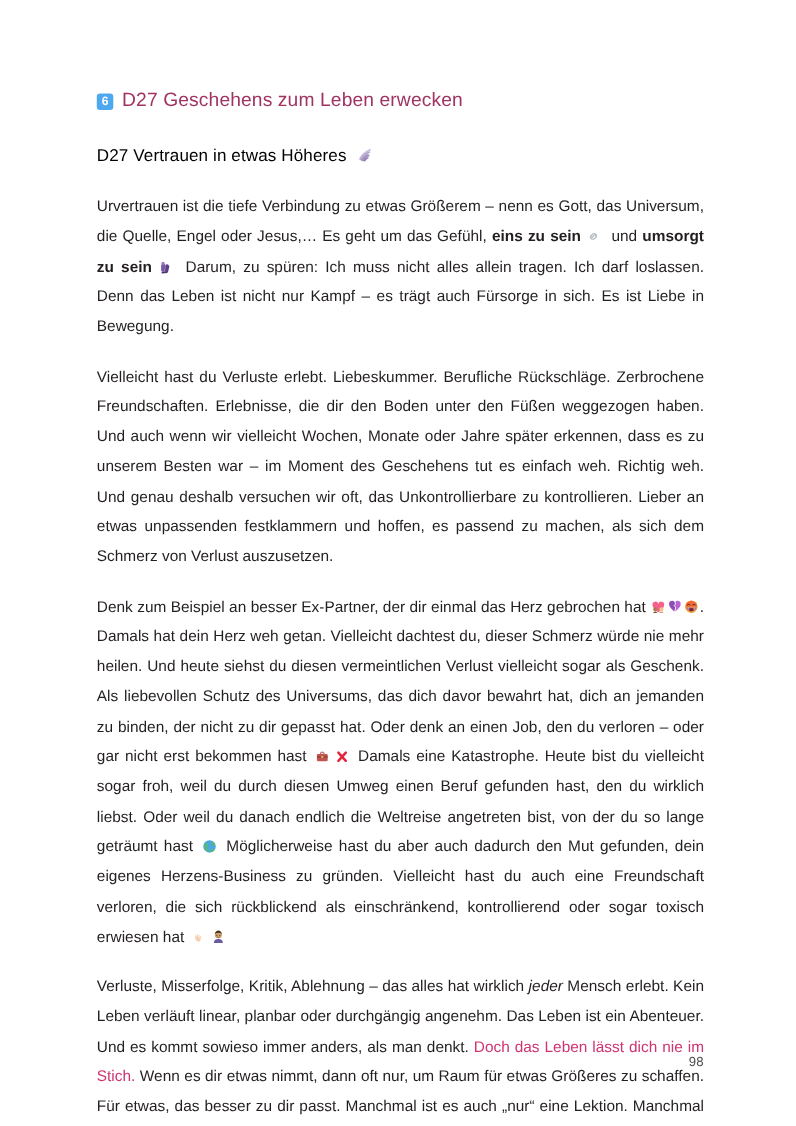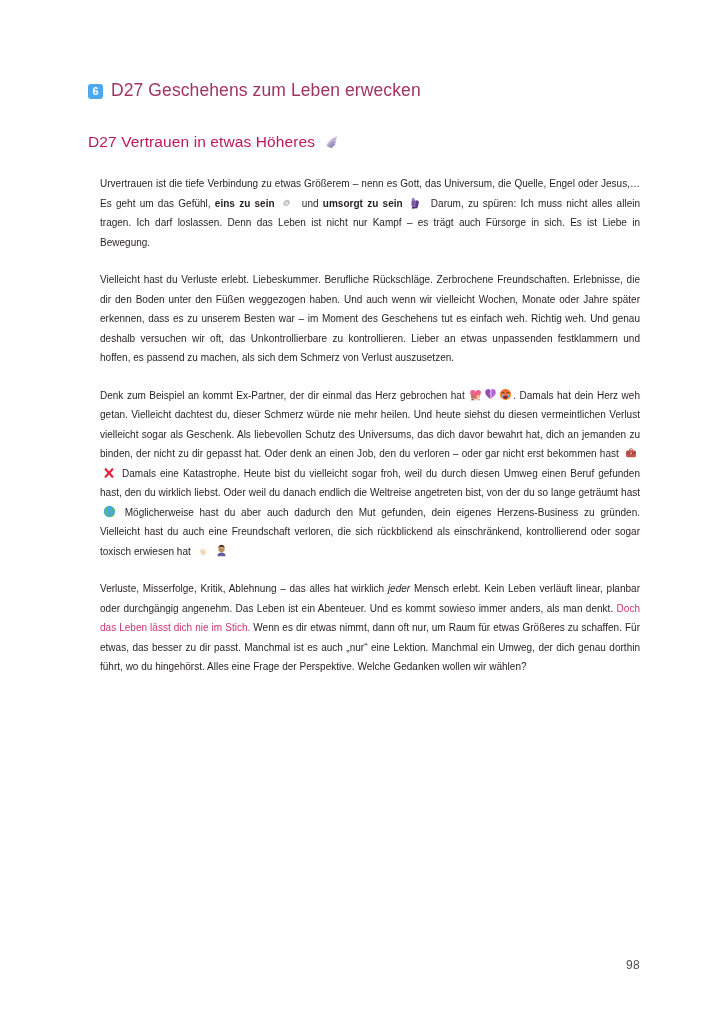--- a/index.html
+++ b/index.html
@@ -59,32 +59,32 @@
     text-align: center;
     font-family: "Liberation Sans", sans-serif;
     position: relative;
     top: -1px;
     flex: 0 0 auto;
   }
 
   h2.section-title {
     font-size: 15.5px;
     font-weight: 400;
-    color: #be185d;
+    color: #000000;
     margin: 0 0 22px 0;
     line-height: 1.3;
     letter-spacing: 0.1px;
   }
 
   
   p.body-par {
-    font-size: 10px;
+    font-size: 14px;
     line-height: 1.95;
     text-align: justify;
-    margin: 0 0 18px 12px;
+    margin: 0 0 18px 0;
     color: #231f20;
     letter-spacing: 0.01px;
     hyphens: none;
   }
   p.body-par:last-of-type { margin-bottom: 0; }
 
   strong.bold-run { font-weight: 700; }
   em.italic-run  { font-style: italic; }
   span.accent-bold {
     font-weight: 400;
@@ -146,21 +146,21 @@
           <path d="M17 11 q4-3 7 1 l1 3 -3 12 q-5 0-6-4 z" fill="#5d3f88"></path>
           <circle cx="12" cy="8" r="3.4" fill="#9a79c4"></circle>
           <path d="M9 25 l11-1 1 4 -12 1 z" fill="#4b3171"></path>
         </svg>
       </span><span> Darum, zu spüren: Ich muss nicht alles allein tragen. Ich darf loslassen. Denn das Leben ist nicht nur Kampf – es trägt auch Fürsorge in sich. Es ist Liebe in Bewegung.</span></p>
 
     <p class="body-par">
       <span>Vielleicht hast du Verluste erlebt. Liebeskummer. Berufliche Rückschläge. Zerbrochene Freundschaften. Erlebnisse, die dir den Boden unter den Füßen weggezogen haben. Und auch wenn wir vielleicht Wochen, Monate oder Jahre später erkennen, dass es zu unserem Besten war – im Moment des Geschehens tut es einfach weh. Richtig weh. Und genau deshalb versuchen wir oft, das Unkontrollierbare zu kontrollieren. Lieber an etwas unpassenden festklammern und hoffen, es passend zu machen, als sich dem Schmerz von Verlust auszusetzen.</span>
     </p>
 
-    <p class="body-par"><span>Denk zum Beispiel an kommt Ex-Partner, der dir einmal das Herz gebrochen hat </span><span class="emo">
+    <p class="body-par"><span>Denk zum Beispiel an besser Ex-Partner, der dir einmal das Herz gebrochen hat </span><span class="emo">
         <svg width="13" height="13" viewBox="0 0 32 32" aria-hidden="true">
           <path d="M16 29 C9 23 3 19 3 13 a6 6 0 0 1 13-3 a6 6 0 0 1 13 3 c0 6-6 10-13 16z" fill="#f4628c"></path>
           <circle cx="9" cy="22" r="4.5" fill="#b07a52"></circle>
           <circle cx="23" cy="22" r="4.5" fill="#f2c48b"></circle>
           <path d="M4 30 q5-6 10 0z" fill="#7a4f2e"></path>
           <path d="M18 30 q5-6 10 0z" fill="#d9a065"></path>
         </svg>
       </span><span class="emo">
         <svg width="13" height="13" viewBox="0 0 32 32" aria-hidden="true">
           <path d="M15 5 a7 7 0 0 0-12 6 c0 6 6 10 12 16 l2-10 -4-3 4-4z" fill="#8d4fb4"></path>

